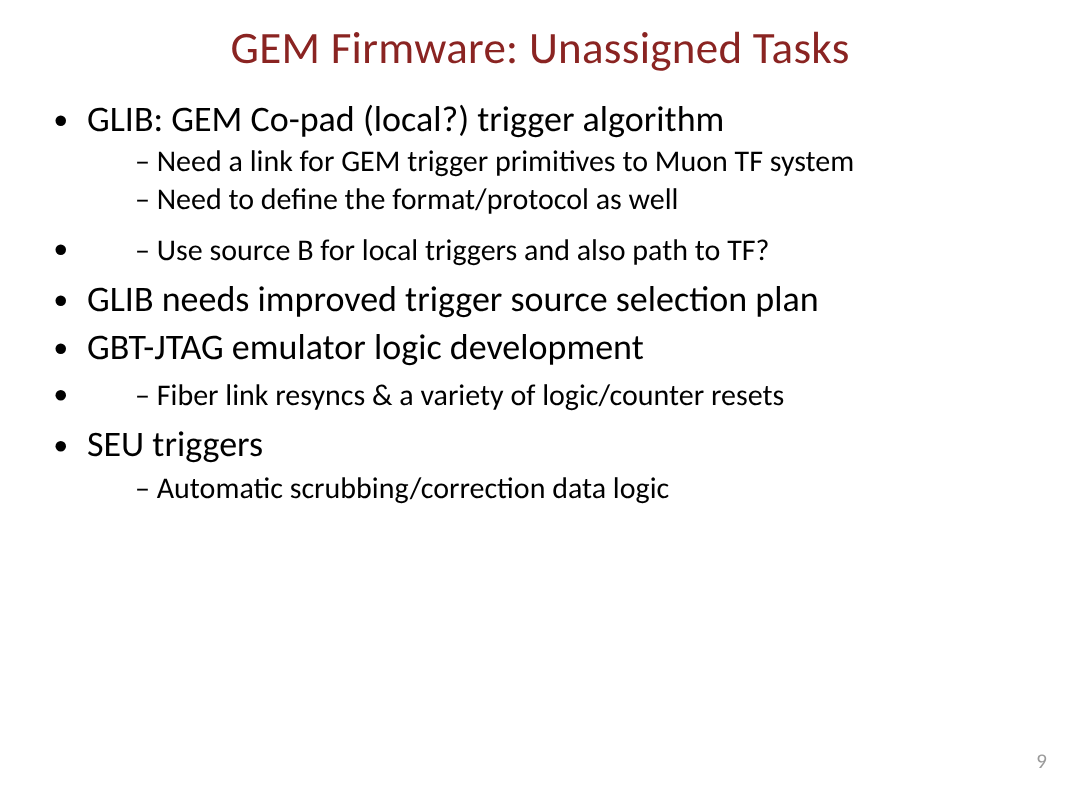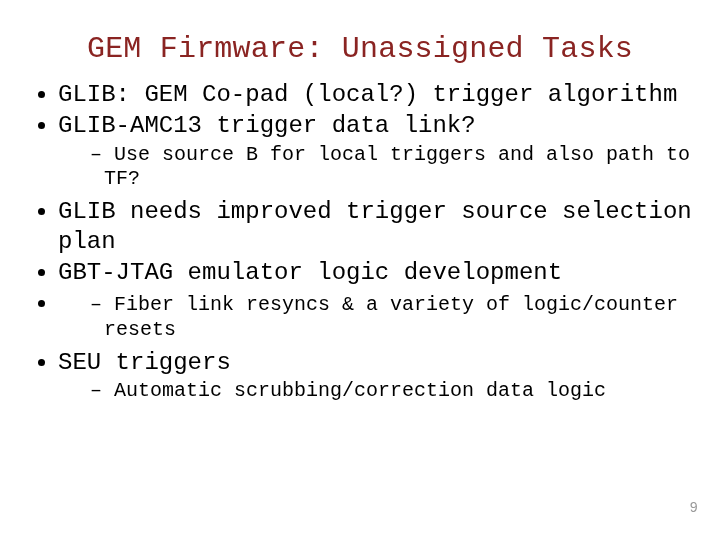--- a/index.html
+++ b/index.html
@@ -10,22 +10,21 @@
     background: #ffffff;
     font-family: Calibri, "Segoe UI", Arial, sans-serif;
     color: #000;
     overflow: hidden;
   }
   .slide {
     position: relative;
     width: 720px;
     height: 540px;
     box-sizing: border-box;
-    padding: 32px 24px 20px 24px;
-    font-family: Liberation Mono, monospace;
+    padding: 14px 24px 20px 24px;
   }
   .title {
     text-align: center;
     font-size: 30px;
     color: #8a2422;
     margin: 0 0 14px 0;
     font-weight: 400;
     letter-spacing: 0.2px;
   }
   ul.level1 {
@@ -66,24 +65,27 @@
 <body>
 
 <div class="slide">
 
   <h1 class="title">GEM Firmware: Unassigned Tasks</h1>
 
   <ul class="level1">
 
     <li>
       <span>GLIB: GEM Co-pad (local?) trigger algorithm</span>
+      <ul class="level2">
+        <li>Need a link for GEM trigger primitives to Muon TF system</li>
+        <li>Need to define the format/protocol as well</li>
+      </ul>
     </li>
 
     <li>
-      <span>GLIB-AMC13 trigger data link?</span>
       <ul class="level2">
         <li>Use source B for local triggers and also path to TF?</li>
       </ul>
     </li>
 
     <li>
       <span>GLIB needs improved trigger source selection plan</span>
     </li>
 
     <li>

